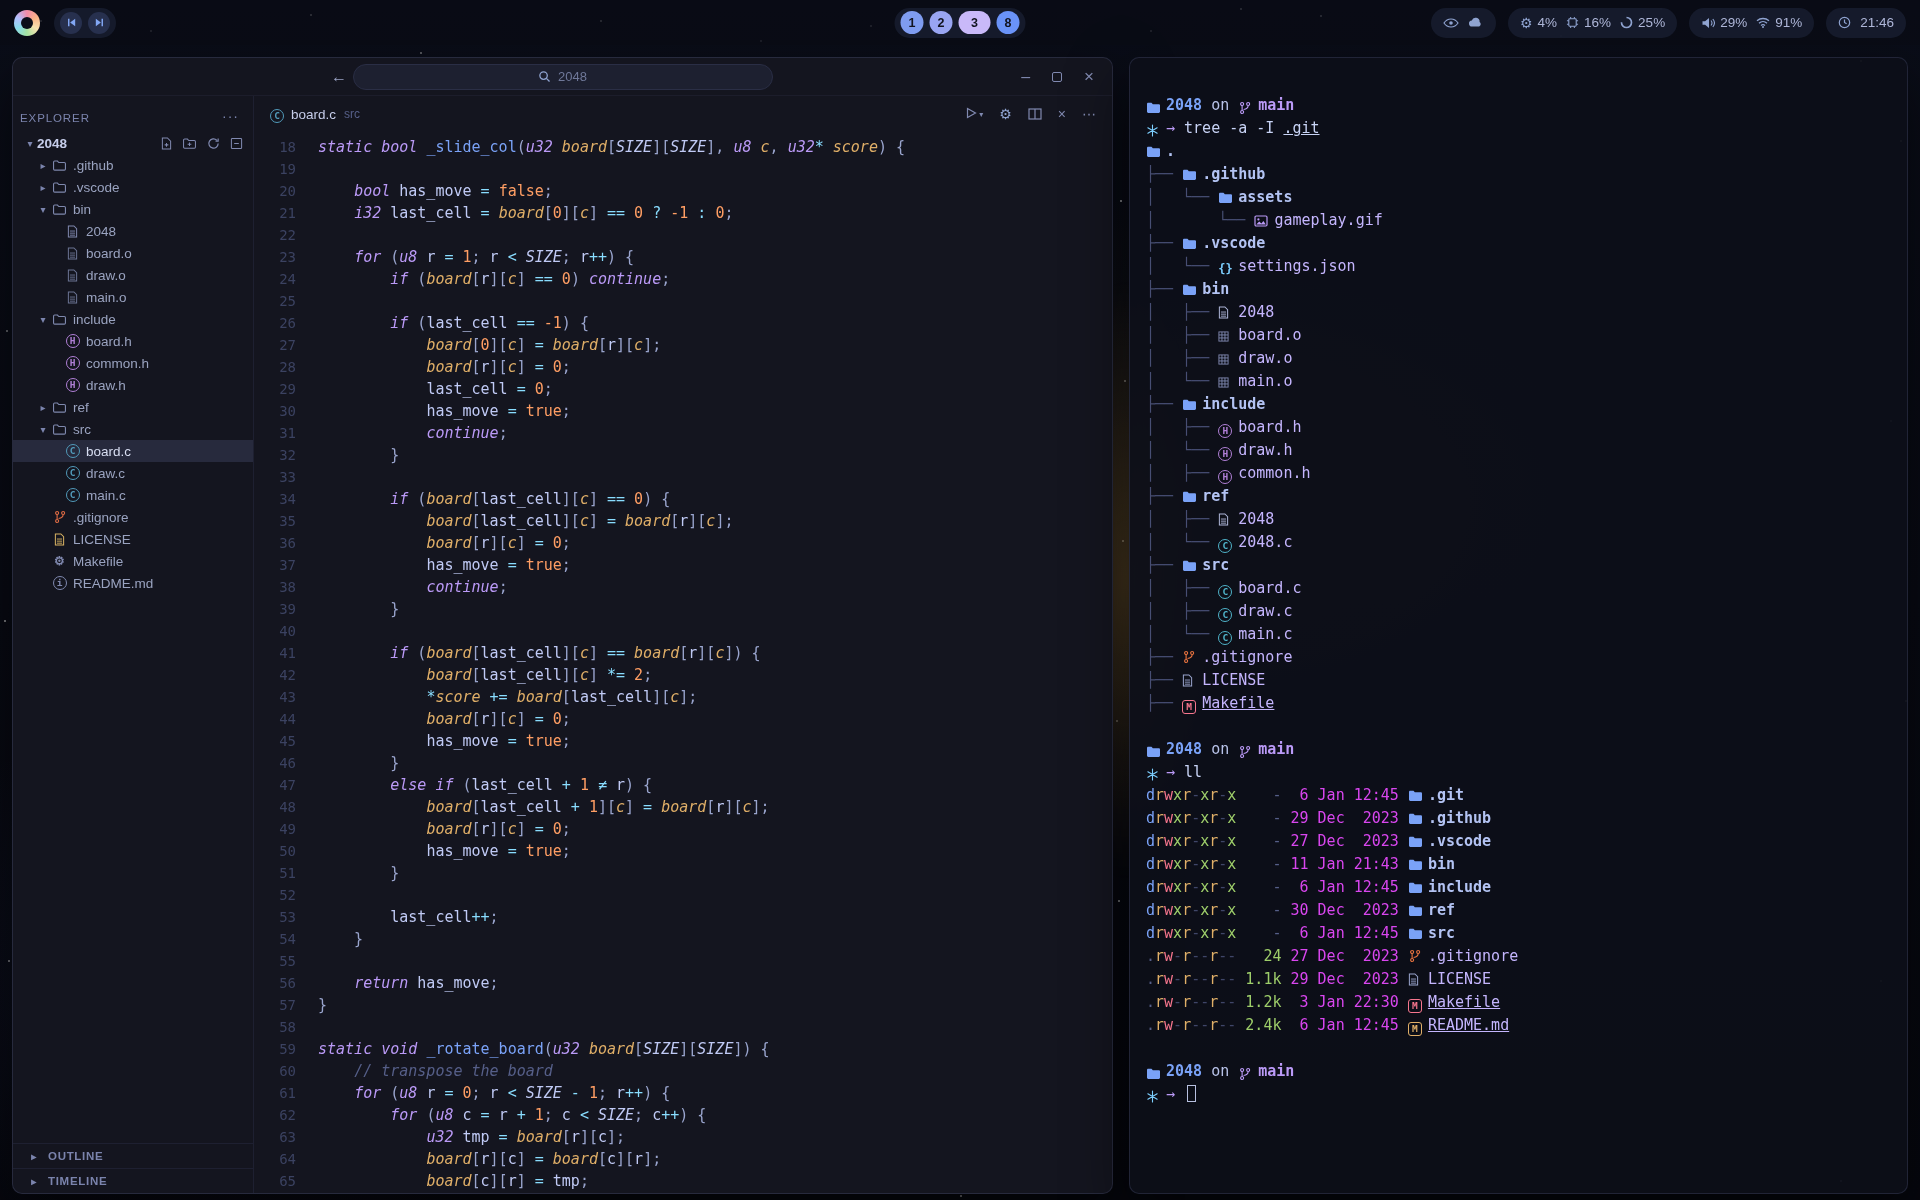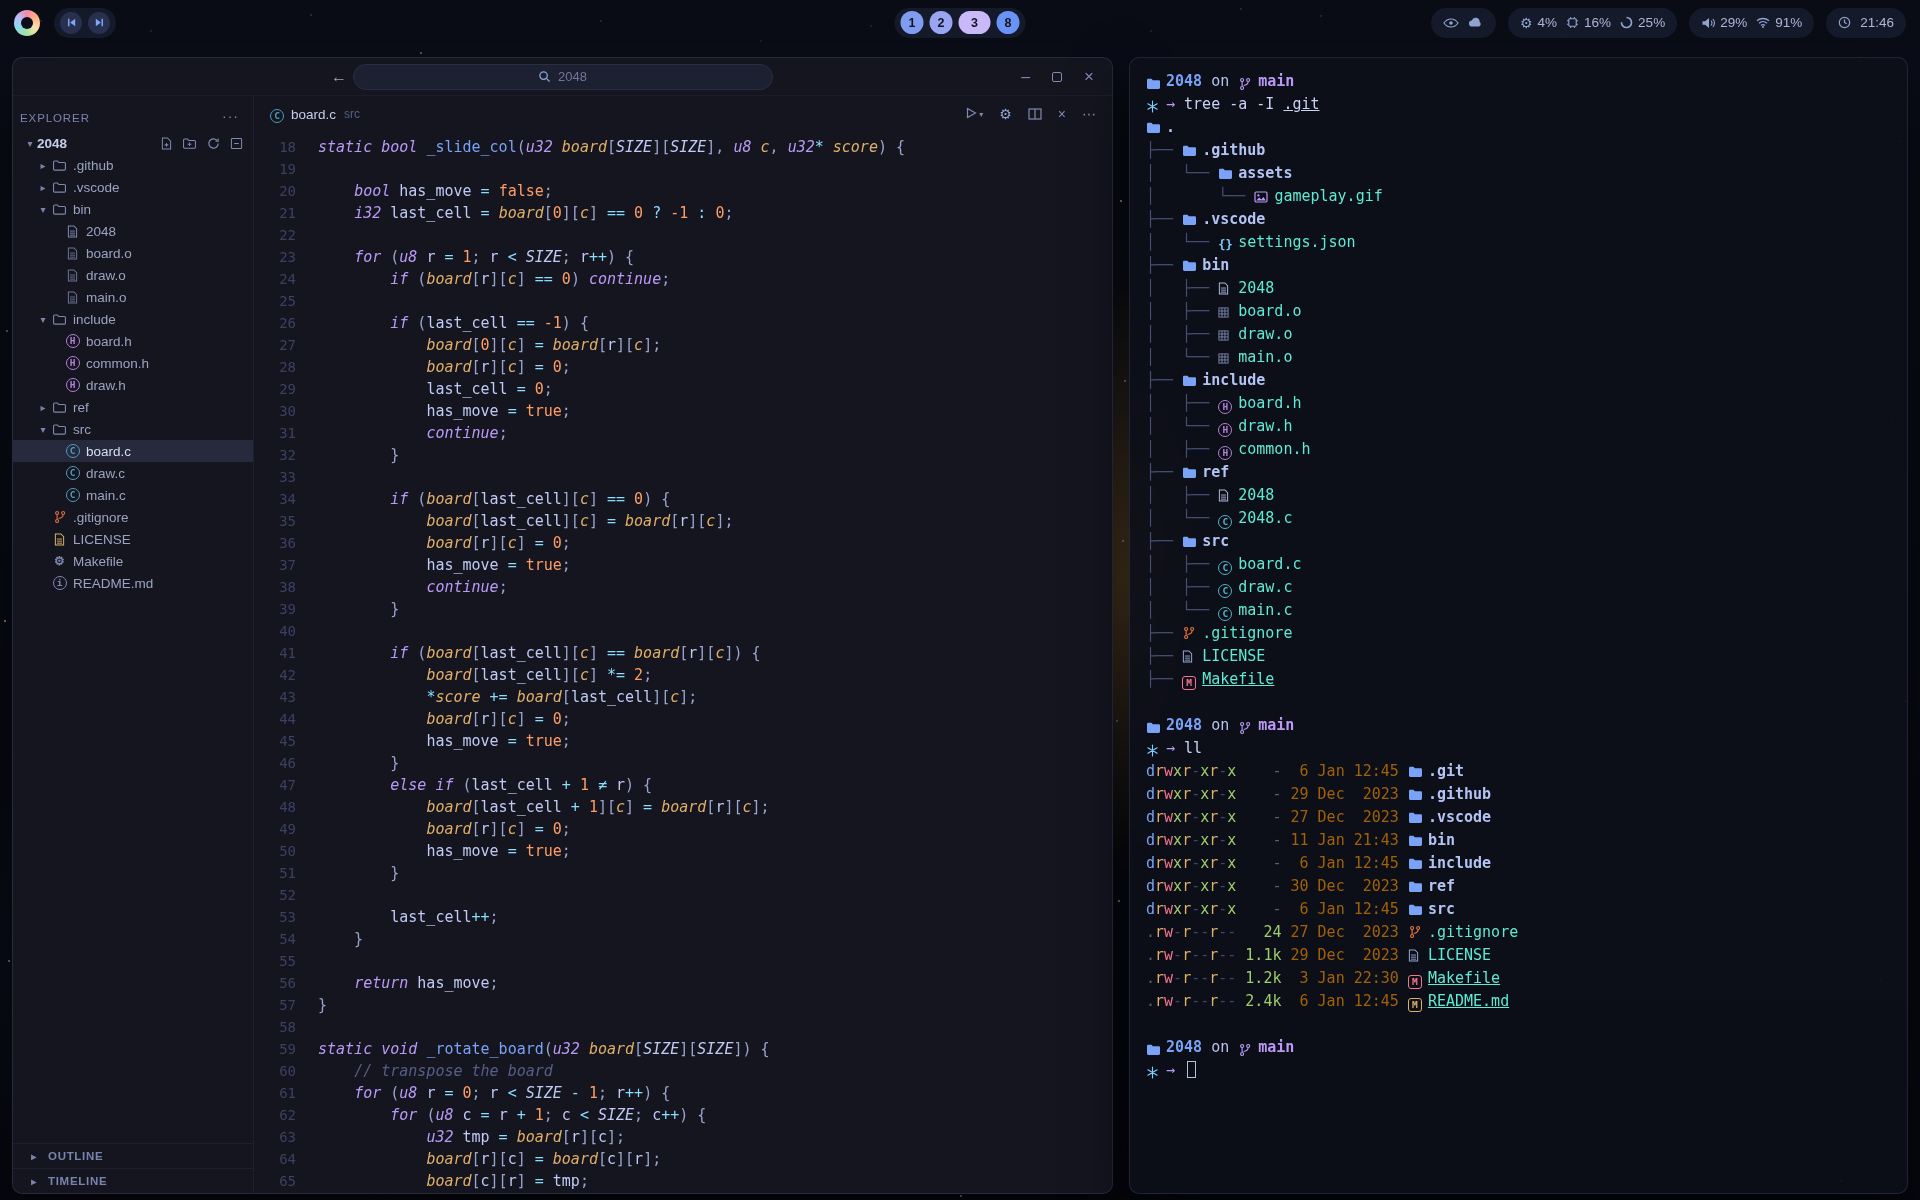--- a/index.html
+++ b/index.html
@@ -43,21 +43,21 @@
   .stat{display:flex;align-items:center;gap:5px}
   .tb-ic{display:inline-flex;align-items:center;color:#8fa3d0}
   .tb-ic svg{display:block}
   .gearglyph{font-size:14px;line-height:1;color:#8fa3d0}
 
   
   .window{position:absolute;z-index:3;border-radius:10px;border:1px solid rgba(110,120,170,.22);
     box-shadow:0 24px 60px rgba(0,0,0,.55);overflow:hidden}
   #editor-window{left:12px;top:57px;width:1101px;height:1137px;background:#14151f;display:flex;flex-direction:column}
   #terminal-window{left:1129px;top:57px;width:779px;height:1137px;background:rgba(13,15,24,.94);
-    padding:12px 16px 16px 16px;font-family:"DejaVu Sans Mono",monospace;font-size:15px;line-height:23px;color:#c0caf5}
+    padding:36px 16px 16px 16px;font-family:"DejaVu Sans Mono",monospace;font-size:15px;line-height:23px;color:#c0caf5}
 
   
   .titlebar{height:38px;position:relative;border-bottom:1px solid #1c1d2b;flex:none}
   .nav-arrows{position:absolute;left:318px;top:0;height:38px;display:flex;gap:26px;align-items:center;font-size:16px}
   .nav-back{color:#9aa3c4}.nav-fwd{color:#565f89}
   .searchbox{position:absolute;left:50%;top:50%;transform:translate(-50%,-50%);width:420px;height:26px;
     background:#1d2030;border:1px solid #2a2e45;border-radius:13px;display:flex;align-items:center;
     justify-content:center;gap:7px;color:#6f7899;font-size:13px}
   .winctl{position:absolute;right:18px;top:0;height:38px;display:flex;gap:22px;align-items:center;color:#8089b0}
   .sq{width:10px;height:10px;border:1.2px solid #8089b0;display:inline-block;border-radius:2px}
@@ -109,22 +109,22 @@
   .tico{display:inline-block;width:20px;vertical-align:-2px}
   .tico svg{display:inline-block;vertical-align:middle}
   .t-dir{color:#7aa2f7;font-weight:700}
   .t-branch{color:#bb9af7;font-weight:700}
   .t-plain{color:#b8c2e8}
   .t-arrow{color:#bb9af7}
   .t-cmd{color:#c8d3f5}
   .t-underline{text-decoration:underline}
   .t-prefix{color:#474e73}
   .t-ndir{color:#b3c3f3;font-weight:600}
-  .t-nfile{color:#5eead4}
-  .t-date{color:#a16207}
+  .t-nfile{color:#c4b5fd}
+  .t-date{color:#d946ef}
   .t-size{color:#9ece6a}
   .t-size0{color:#565f89}
   .pc-d{color:#7aa2f7}.pc-r{color:#e0af68}.pc-w{color:#f7768e}.pc-x{color:#9ece6a}
   .pc-x0{color:#3f4668}.pc-dot{color:#565f89}
   .cursor{display:inline-block;width:9px;height:17px;border:1.5px solid #b8c0e0;vertical-align:-3px;margin-left:3px}
 
   .badge{display:inline-block;width:14px;height:14px;border:1px solid;border-radius:3px;font-size:9.5px;
     line-height:12px;text-align:center;font-weight:700;font-family:"DejaVu Sans Mono",monospace;background:transparent}
   .badge.round{border-radius:50%}
   .tglyph{font-weight:700;font-size:12px}

